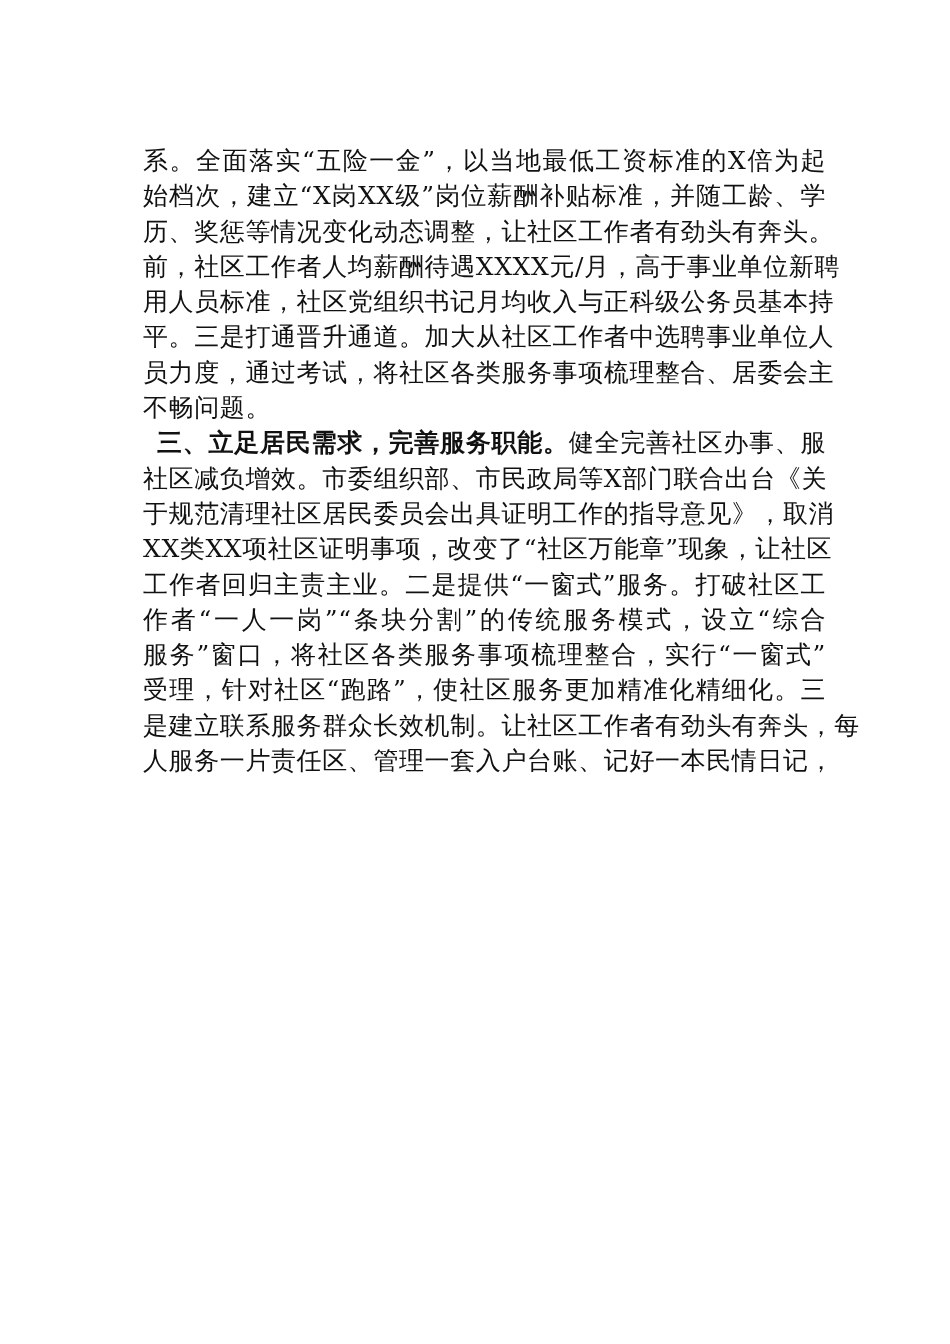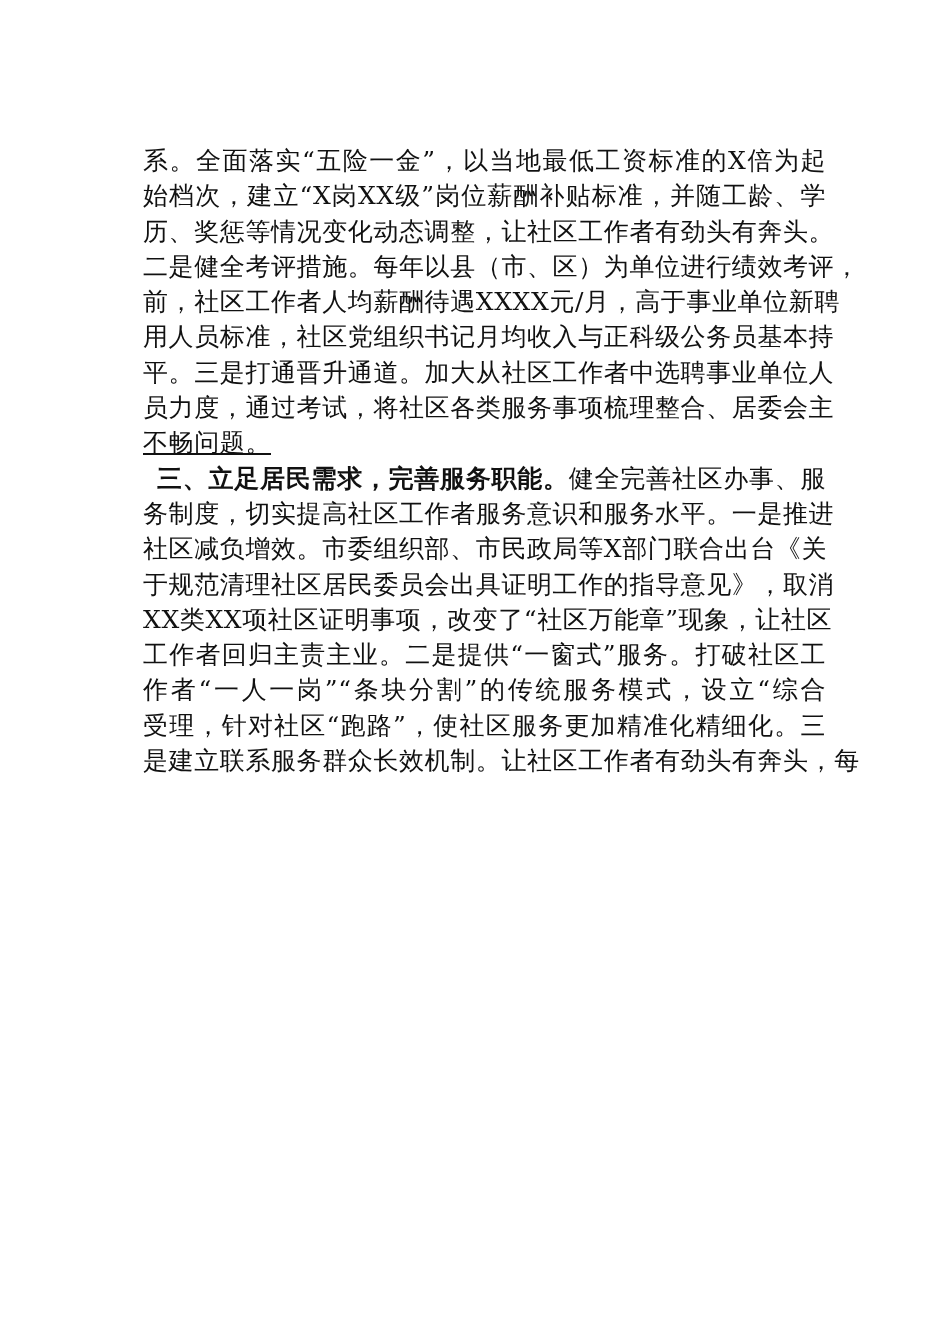--- a/index.html
+++ b/index.html
@@ -26,50 +26,49 @@
     }
     .line {
       display: block;
       white-space: nowrap;
       height: 35.3px;
       text-align: justify;
       text-align-last: justify;
     }
     .line.last {
       text-align-last: left;
-      text-decoration: underline;
     }
     .indent {
       padding-left: 14px;
     }
     .heading {
       font-family: Liberation Mono, monospace;
       font-weight: bold;
     }
   </style>
 </head>
 <body>
 
 <div class="page">
   <div>
     <span class="line">系。全面落实“五险一金”，以当地最低工资标准的X倍为起</span>
     <span class="line">始档次，建立“X岗XX级”岗位薪酬补贴标准，并随工龄、学</span>
     <span class="line">历、奖惩等情况变化动态调整，让社区工作者有劲头有奔头。</span>
-    <span class="line">二是健全考评措施。每年以县（市、区）为单位进行绩效考评，</span>
     <span class="line">前，社区工作者人均薪酬待遇XXXX元/月，高于事业单位新聘</span>
     <span class="line">用人员标准，社区党组织书记月均收入与正科级公务员基本持</span>
     <span class="line">平。三是打通晋升通道。加大从社区工作者中选聘事业单位人</span>
     <span class="line">员力度，通过考试，将社区各类服务事项梳理整合、居委会主</span>
     <span class="line last">不畅问题。</span>
   </div>
 
   <div>
     <span class="line indent"><span class="heading">三、立足居民需求，完善服务职能。</span><span>健全完善社区办事、服</span></span>
-    <span class="line">务制度，切实提高社区工作者服务意识和服务水平。一是推进</span>
     <span class="line">社区减负增效。市委组织部、市民政局等X部门联合出台《关</span>
     <span class="line">于规范清理社区居民委员会出具证明工作的指导意见》，取消</span>
     <span class="line">XX类XX项社区证明事项，改变了“社区万能章”现象，让社区</span>
     <span class="line">工作者回归主责主业。二是提供“一窗式”服务。打破社区工</span>
     <span class="line">作者“一人一岗”“条块分割”的传统服务模式，设立“综合</span>
+    <span class="line">服务”窗口，将社区各类服务事项梳理整合，实行“一窗式”</span>
     <span class="line">受理，针对社区“跑路”，使社区服务更加精准化精细化。三</span>
     <span class="line">是建立联系服务群众长效机制。让社区工作者有劲头有奔头，每</span>
+    <span class="line">人服务一片责任区、管理一套入户台账、记好一本民情日记，</span>
   </div>
 </div>
 
 </body></html>

